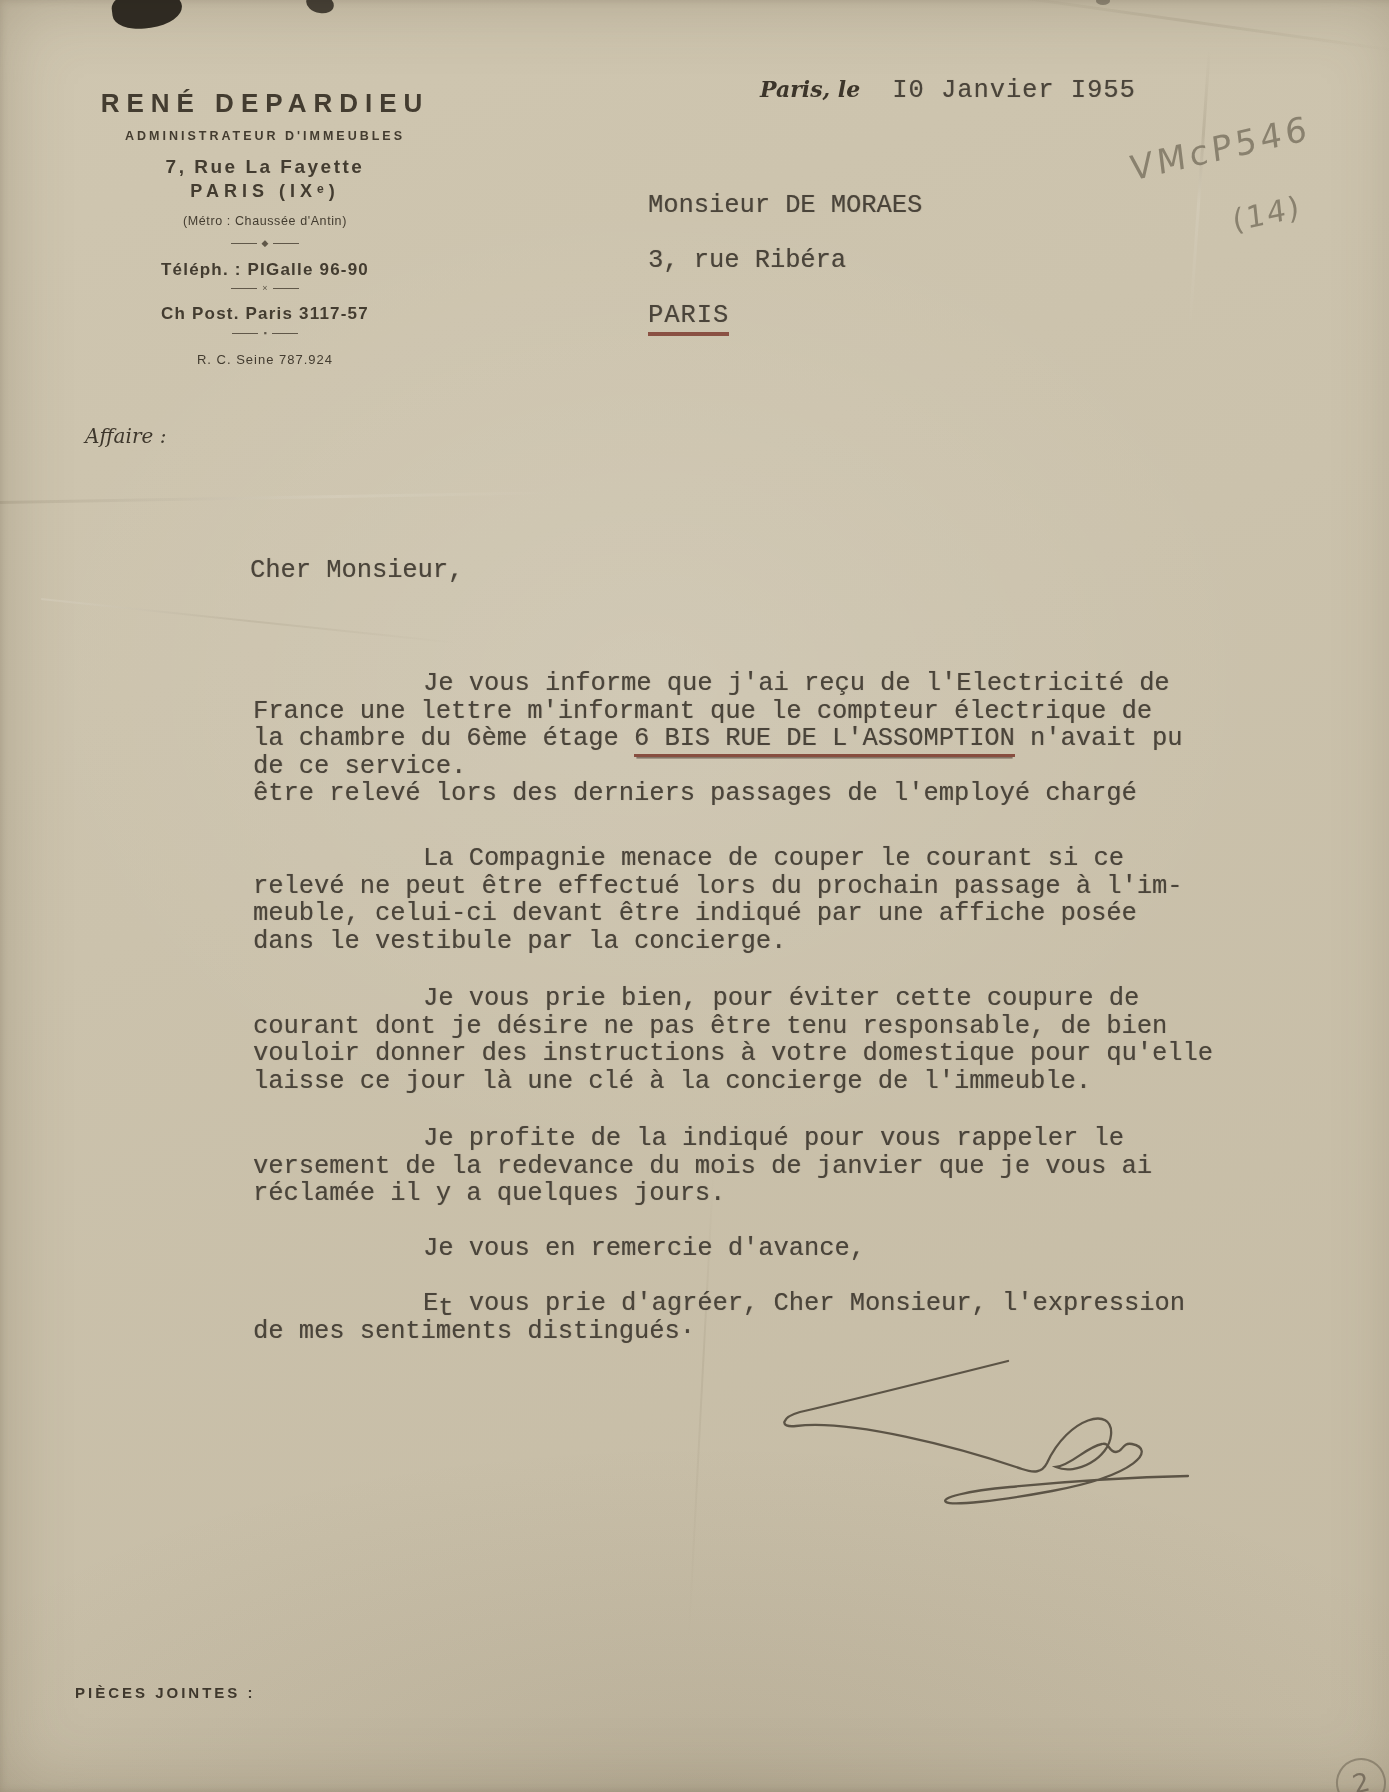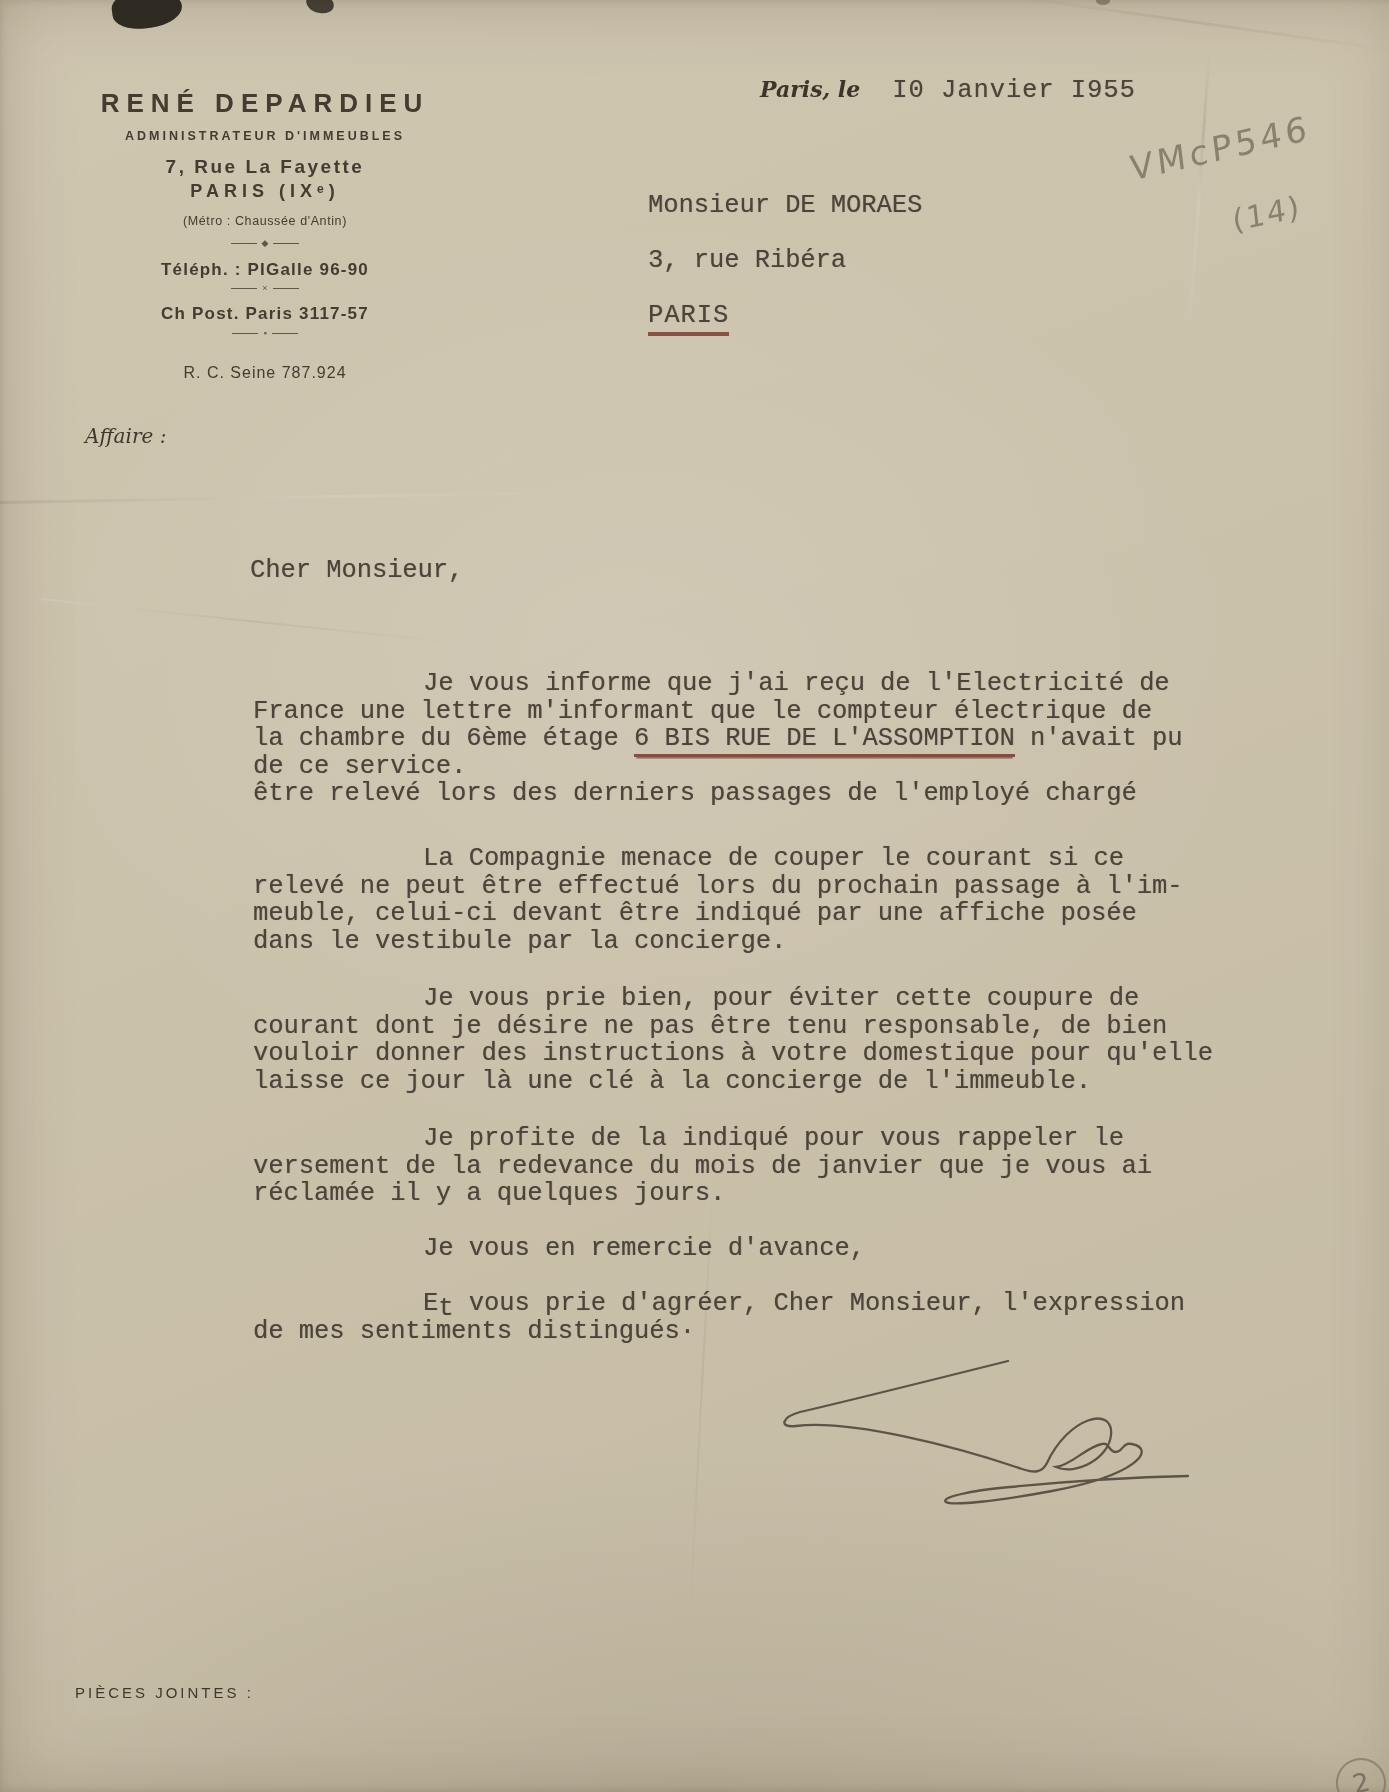--- a/index.html
+++ b/index.html
@@ -33,21 +33,21 @@
   
   .letterhead{position:absolute;left:60px;top:0;width:410px;text-align:center;color:#433c30;}
   .lh{position:absolute;left:0;width:410px;text-align:center;}
   .lh-name{top:88px;font-size:26px;font-weight:bold;letter-spacing:7px;}
   .lh-role{top:129px;font-size:12.5px;font-weight:bold;letter-spacing:3px;}
   .lh-street{top:156px;font-size:19px;font-weight:bold;letter-spacing:2.5px;}
   .lh-city{top:181px;font-size:18px;font-weight:bold;letter-spacing:5px;text-align:center;}
   .lh-metro{top:214px;font-size:12.5px;letter-spacing:0.6px;}
   .lh-phone{top:260px;font-size:17px;font-weight:bold;letter-spacing:1.2px;}
   .lh-postal{top:304px;font-size:17px;font-weight:bold;letter-spacing:1.2px;}
-  .lh-registry{top:364px;font-size:16px;letter-spacing:1px;}
+  .lh-registry{top:352px;font-size:13px;letter-spacing:1px;}
   .orn{position:absolute;left:60px;width:410px;display:flex;justify-content:center;align-items:center;gap:5px;color:#4d4538;opacity:.85;}
   .orn-line{display:inline-block;width:26px;height:0;border-top:1.6px solid #4d4538;}
   .orn-glyph{font-size:9px;line-height:9px;}
   .o1{top:239px;}.o2{top:284px;}.o3{top:329px;}
   .affaire{position:absolute;left:85px;top:424px;font-family:"DejaVu Serif", serif;font-style:italic;font-size:20px;color:#3e372c;}
 
   
   .tw{font-family:"Liberation Mono","DejaVu Sans Mono",monospace;color:#4a443a;
       text-shadow:0.4px 0.4px 0.7px rgba(64,56,46,0.45);}
   .dateline{position:absolute;left:760px;top:76px;display:flex;align-items:baseline;gap:32px;}
@@ -68,21 +68,21 @@
   .body-par{position:absolute;left:253px;width:1030px;}
   .tline{font-size:25.4px;line-height:27.5px;white-space:pre;}
   .ind{padding-left:170px;}
   .u-red{border-bottom:3px solid rgba(122,56,44,0.85);box-shadow:0 4px 0 -2.4px rgba(70,50,40,0.55);padding-bottom:1px;}
   .sub-t{position:relative;top:5px;}
   .p1{top:670px;}.p2{top:845px;}.p3{top:985px;}.p4{top:1125px;}.p5{top:1235px;}.p6{top:1290px;}
 
   .signature{position:absolute;left:690px;top:1345px;width:510px;height:190px;}
   .signature path{fill:none;stroke:#5c5446;stroke-width:2.3;stroke-linecap:round;}
 
-  .footer-pj{position:absolute;left:75px;top:1684px;font-size:15px;font-weight:normal;letter-spacing:3px;color:#3f382d;}
+  .footer-pj{position:absolute;left:75px;top:1684px;font-size:15px;font-weight:bold;letter-spacing:3px;color:#3f382d;}
 </style>
 </head>
 <body>
 
 <div class="page">
 
   <div class="blob b1"></div>
   <div class="blob b2"></div>
   <div class="blob b3"></div>
   <div class="crease c1"></div>

